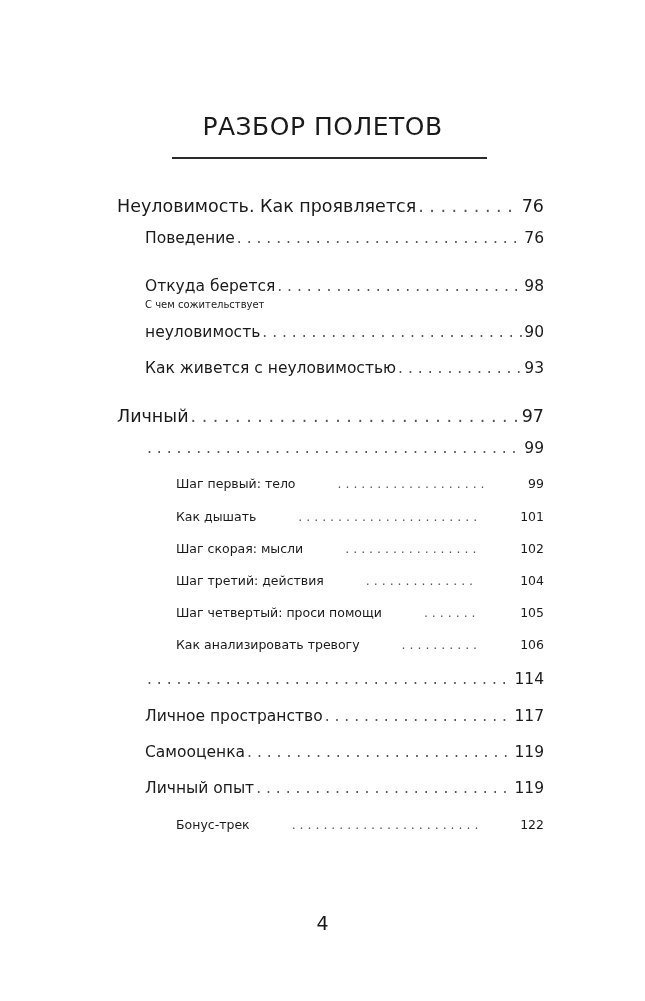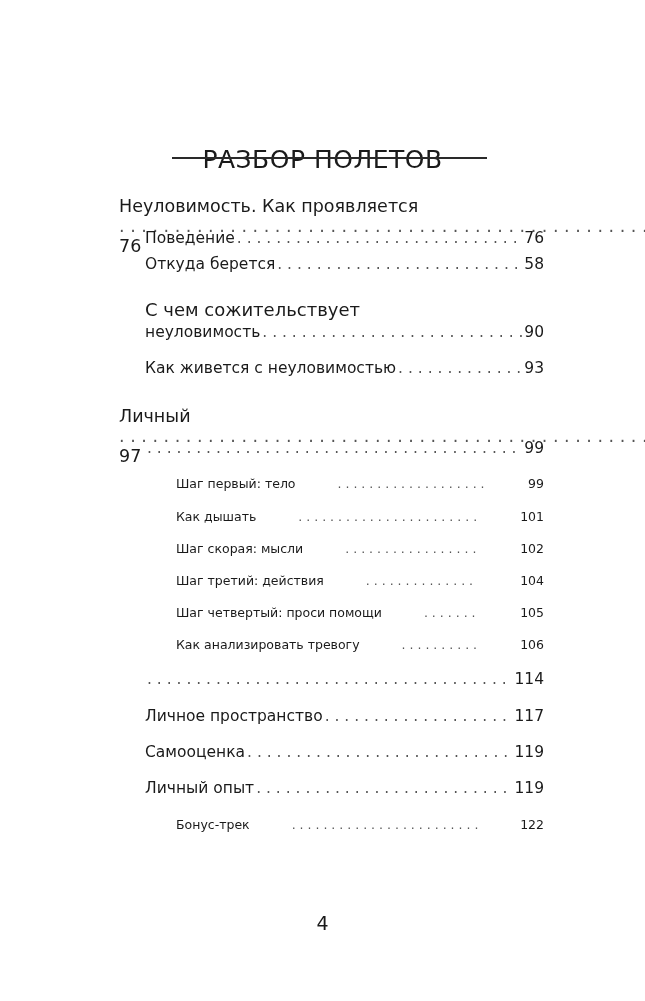--- a/index.html
+++ b/index.html
@@ -3,44 +3,44 @@
 <meta charset="utf-8">
 <style>
   html, body { margin:0; padding:0; }
   body {
     width:645px; height:1001px; background:#ffffff; color:#1a1a1a;
     font-family: "DejaVu Sans", "Liberation Sans", sans-serif;
     position:relative; overflow:hidden;
   }
   .title {
     position:absolute; top:112px; left:0; width:645px; text-align:center;
-    font-size:25px; letter-spacing:0.5px; font-weight:normal; color:#1a1a1a;margin-top:33px;
+    font-size:25px; letter-spacing:0.5px; font-weight:normal; color:#1a1a1a;
   }
   .rule {
     position:absolute; top:157px; left:172px; width:315px; height:2px; background:#2a2a2a;
   }
   .toc { position:absolute; left:0; top:0; width:645px; }
   .row {
     position:absolute; display:flex; align-items:baseline; right:101px;
     white-space:nowrap;
   }
   .row .label { flex:0 0 auto; }
   .row .dots {
     flex:1 1 auto; overflow:hidden; margin:0 2px;
     color:#555; letter-spacing:1.6px;
   }
   .row .dots::after {
     content:". . . . . . . . . . . . . . . . . . . . . . . . . . . . . . . . . . . . . . . . . . . . . . . . . . . . . . . . . . . . . . . . . . . . . . . . . . . . . . . . . . . . . . . . . . .";
     letter-spacing:0;
   }
   .row .page { flex:0 0 auto; }
-  .l1 { left:117px; font-size:17.5px;flex-direction:column; }
+  .l1 { left:117px; font-size:17.5px; }
   .l2 { left:145px; font-size:15.5px; }
   .l3 { left:176px; font-size:12.5px;gap:40px; }
-  .wrap-label { position:absolute; left:145px; font-size:18px; }
+  .wrap-label { position:absolute; left:145px; font-size:10px; }
   .pagenum {
     position:absolute; top:912px; left:0; width:645px; text-align:center; font-size:19px;
   }
 </style>
 </head>
 <body>
 
 <div class="title">РАЗБОР ПОЛЕТОВ</div>
 <div class="rule"></div>
 
@@ -48,24 +48,24 @@
   <div class="row l1" style="top:196px">
     <span class="label">Неуловимость. Как проявляется</span>
     <span class="dots"></span>
     <span class="page">76</span>
   </div>
   <div class="row l2" style="top:229px">
     <span class="label">Поведение</span>
     <span class="dots"></span>
     <span class="page">76</span>
   </div>
-  <div class="row l2" style="top:255px">
+  <div class="row l2" style="top:277px">
     <span class="label">Откуда берется</span>
     <span class="dots"></span>
-    <span class="page">58</span>
+    <span class="page">98</span>
   </div>
   <div class="wrap-label" style="top:299px">С чем сожительствует</div>
   <div class="row l2" style="top:323px">
     <span class="label">неуловимость</span>
     <span class="dots"></span>
     <span class="page">90</span>
   </div>
   <div class="row l2" style="top:359px">
     <span class="label">Как живется с неуловимостью</span>
     <span class="dots"></span>

